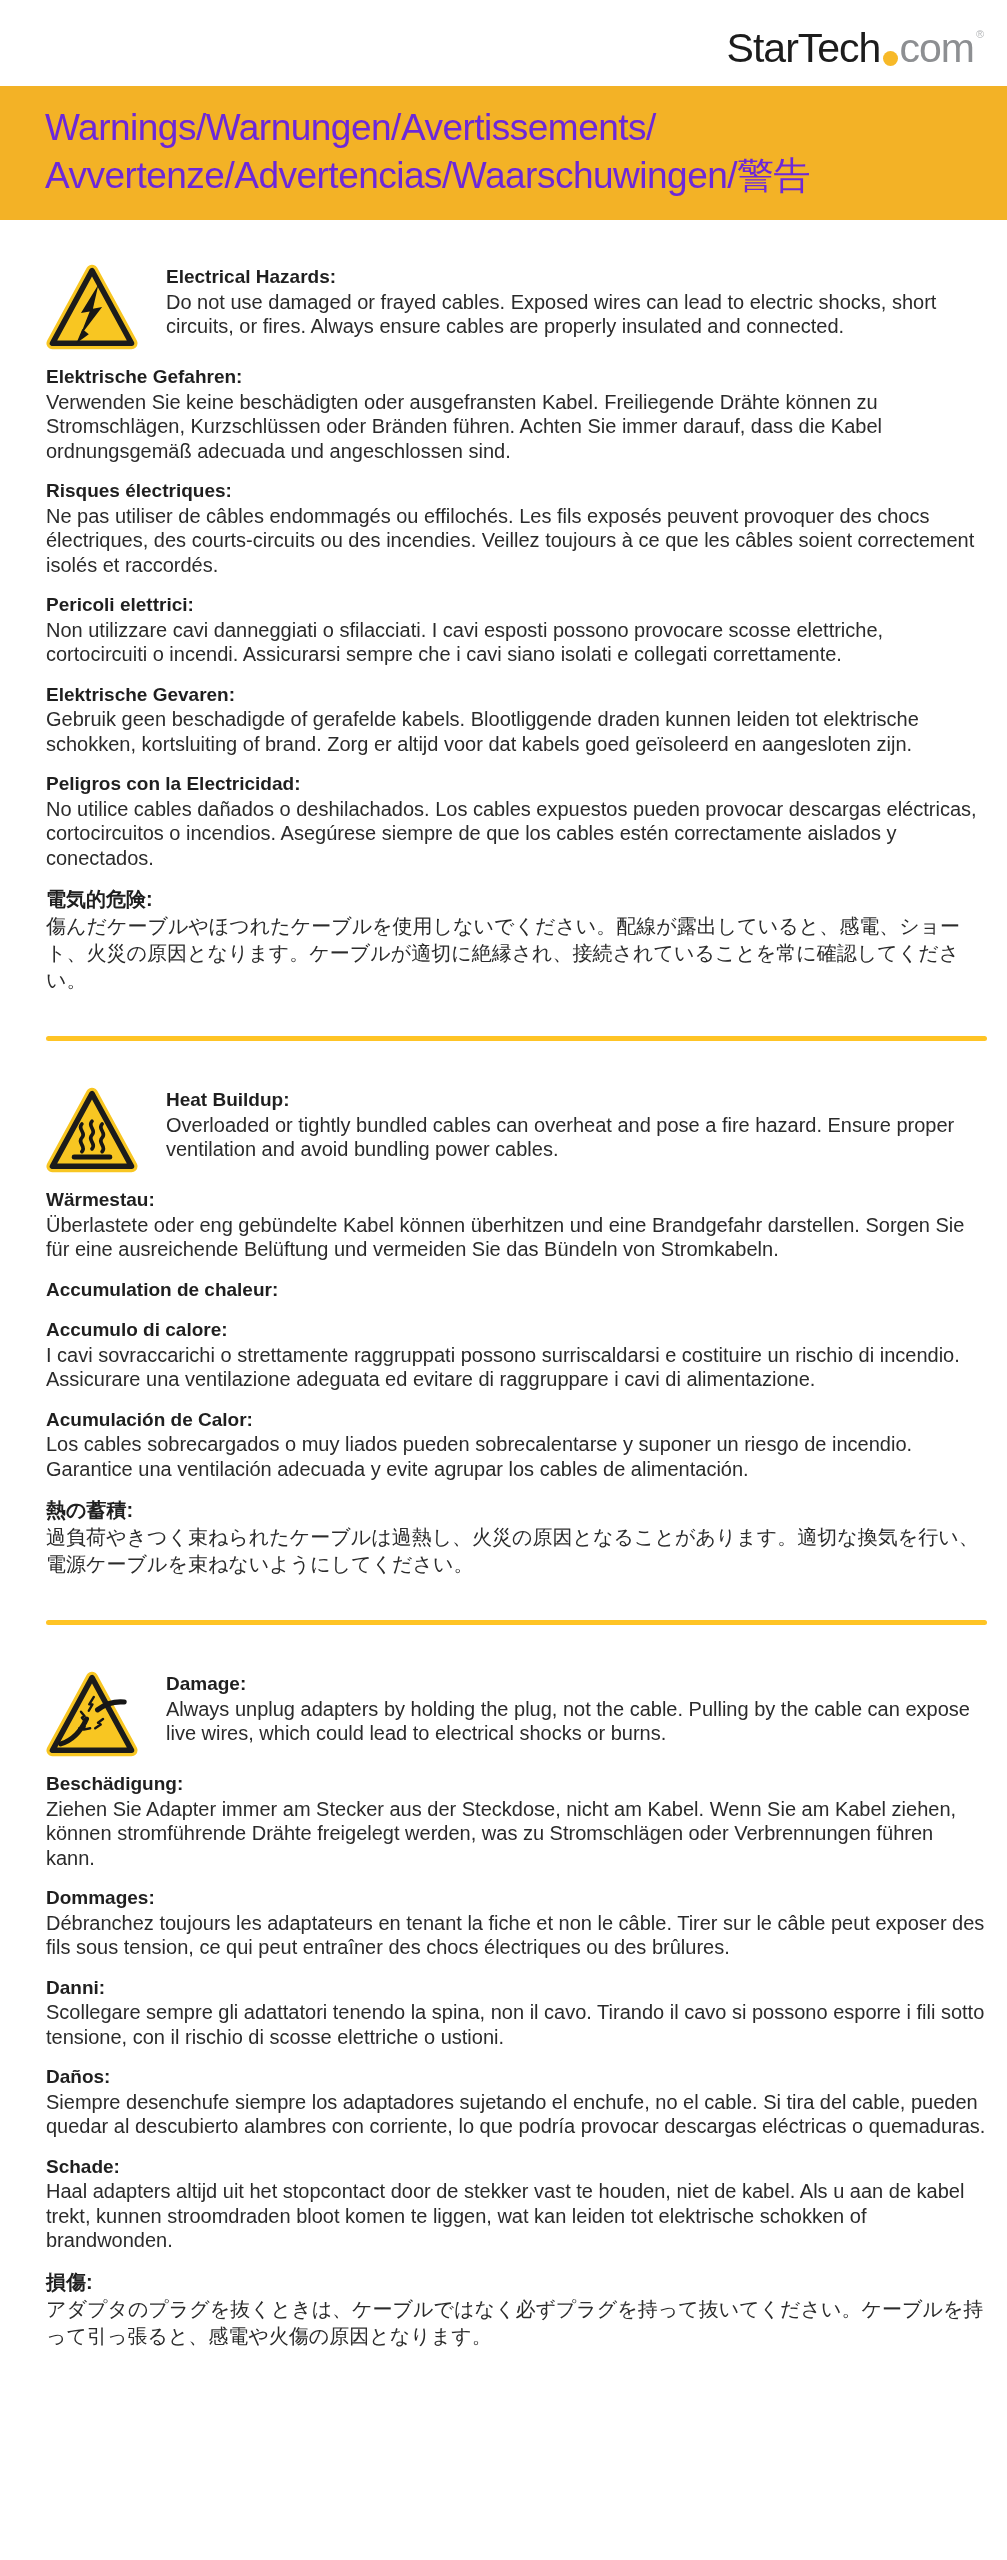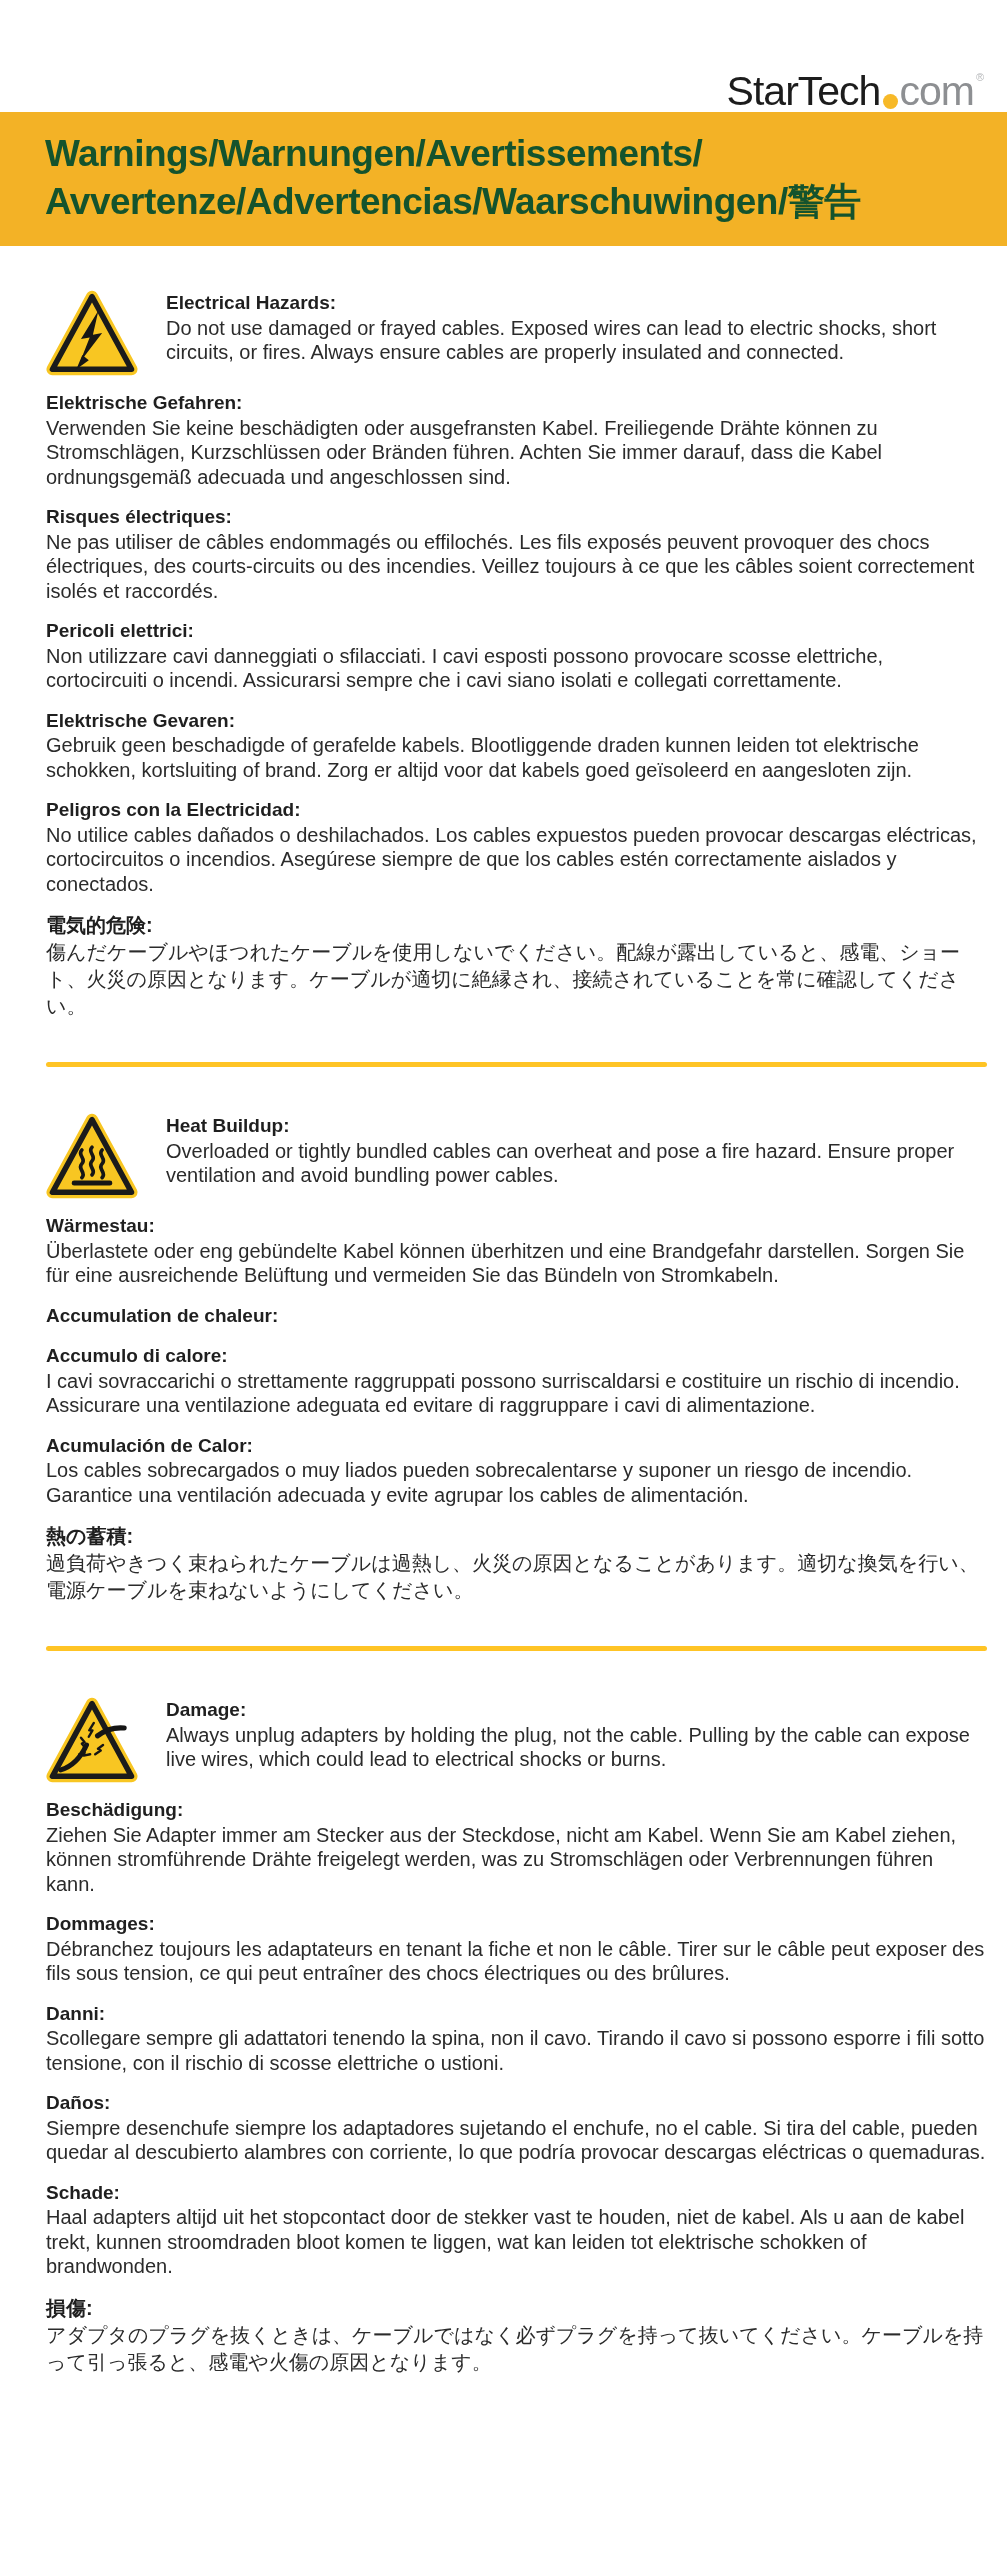--- a/index.html
+++ b/index.html
@@ -7,24 +7,24 @@
   body {
     width: 1007px;
     min-height: 2560px;
     margin: 0 auto;
     font-family: "Liberation Sans", "DejaVu Sans", sans-serif;
     color: #262626;
   }
 
   
   .logo-row {
-    height: 112px;
+    height: 86px;
     display: flex;
     justify-content: flex-end;
-    align-items: flex-end;
+    align-items: center;
     padding: 10px 24px 0 0;
   }
   .logo {
     display: inline-flex;
     align-items: baseline;
     font-size: 41px;
     letter-spacing: -1px;
     line-height: 1;
     position: relative;
   }
@@ -52,22 +52,22 @@
     background: #f3b226;
     min-height: 134px;
     display: flex;
     flex-direction: column;
     justify-content: center;
     padding: 14px 30px 16px 45px;
   }
   .banner h1 {
     font-size: 37px;
     line-height: 1.3;
-    font-weight: 700;
-    color: #14532d;
+    font-weight: 400;
+    color: #6d28d9;
     letter-spacing: -0.5px;
   }
 
   
   .content { padding: 44px 20px 40px 46px; }
 
   .section-head {
     display: flex;
     align-items: flex-start;
     gap: 28px;

